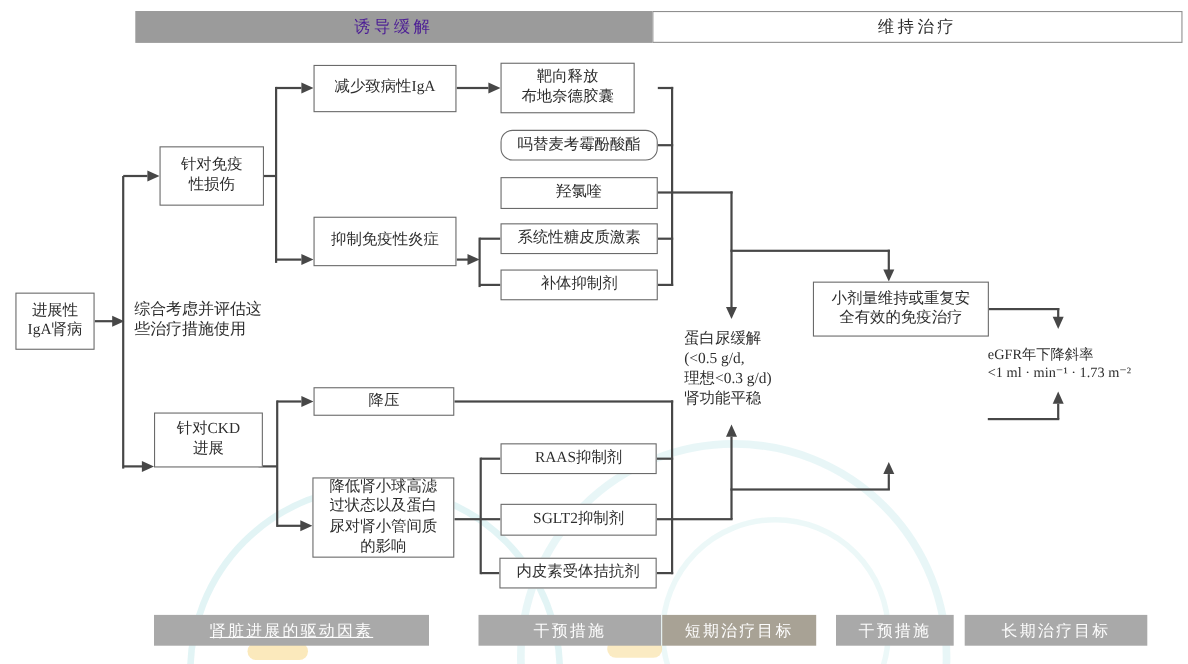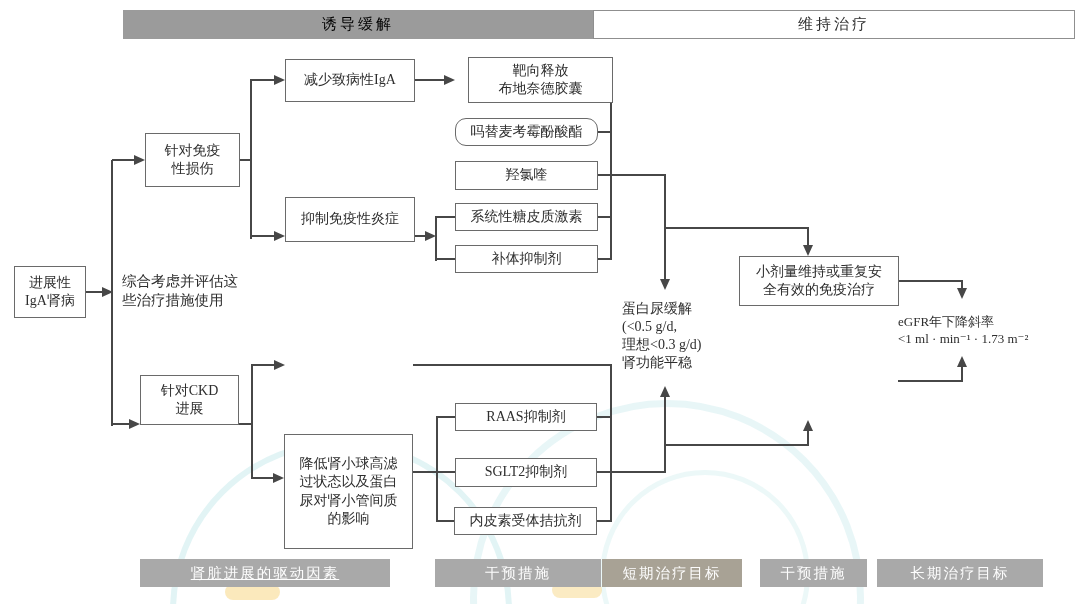--- a/index.html
+++ b/index.html
@@ -4,21 +4,21 @@
 <style>
   html,body{margin:0;padding:0;background:#fff;}
   #canvas{
     position:relative; width:1080px; height:604px; background:#ffffff;
     overflow:hidden;
     font-family:"Liberation Serif","DejaVu Serif",serif;
   }
   
   .hdr{position:absolute; top:10px; height:29px; display:flex; align-items:center;
        justify-content:center; font-size:15px; letter-spacing:3px; z-index:2; box-sizing:border-box;}
-  .hdr-gray{background:#9b9b9b; color:#000000;}
+  .hdr-gray{background:#9b9b9b; color:#4c1d95;}
   .hdr-white{background:#ffffff; border:1.5px solid #8f8f8f; color:#2e2e2e;}
   
   .box{position:absolute; background:#ffffff; border:1.5px solid #6a6a6a; box-sizing:border-box;
        display:flex; align-items:center; justify-content:center; text-align:center;
        font-size:14px; color:#2e2e2e; white-space:pre-line; line-height:1.3; z-index:2;}
   
   .note{position:absolute; font-size:14.5px; color:#2e2e2e; white-space:pre-line;
         line-height:1.28; z-index:2; text-align:left;}
   .note-sm{font-size:13px;}
   
@@ -56,37 +56,38 @@
   </div>
 
   <div class="box" style="left:14px; top:266px; width:72px; height:52px;">进展性
 IgA肾病</div>
   <div class="note" style="left:122px; top:272px;">综合考虑并评估这
 些治疗措施使用</div>
   <div class="box" style="left:145px; top:133px; width:95px; height:54px;">针对免疫
 性损伤</div>
   <div class="box" style="left:285px; top:59px; width:130px; height:43px;">减少致病性IgA</div>
   <div class="box" style="left:285px; top:197px; width:130px; height:45px;">抑制免疫性炎症</div>
-  <div class="box" style="left:468px; top:57px; width:145px; height:46px;">靶向释放
+  <div class="box" style="left:455px; top:57px; width:122px; height:46px;">靶向释放
 布地奈德胶囊</div>
   <div class="box" style="left:455px; top:118px; width:143px; height:28px;border-radius:11px;">吗替麦考霉酚酸酯</div>
   <div class="box" style="left:455px; top:161px; width:143px; height:29px;">羟氯喹</div>
   <div class="box" style="left:455px; top:203px; width:143px; height:28px;">系统性糖皮质激素</div>
   <div class="box" style="left:455px; top:245px; width:143px; height:28px;">补体抑制剂</div>
   <div class="note" style="left:622px; top:300px; font-size:14px;">蛋白尿缓解
 (&lt;0.5 g/d,
 理想&lt;0.3 g/d)
 肾功能平稳</div>
   <div class="box" style="left:739px; top:256px; width:160px; height:50px;">小剂量维持或重复安
 全有效的免疫治疗</div>
   <div class="note note-sm" style="left:898px; top:314px;">eGFR年下降斜率
 &lt;1 ml · min⁻¹ · 1.73 m⁻²</div>
   <div class="box" style="left:140px; top:375px; width:99px; height:50px;font-family:Liberation Serif, serif;">针对CKD
 进展</div>
-  <div class="box" style="left:284px; top:434px; width:129px; height:115px;">降低肾小球高滤
+  <div class="box" style="left:285px; top:352px; width:128px; height:26px;">降压</div>
+  <div class="box" style="left:284px; top:434px; width:129px; height:73px;">降低肾小球高滤
 过状态以及蛋白
 尿对肾小管间质
 的影响</div>
   <div class="box" style="left:455px; top:403px; width:142px; height:28px;">RAAS抑制剂</div>
   <div class="box" style="left:455px; top:458px; width:142px; height:29px;">SGLT2抑制剂</div>
   <div class="box" style="left:454px; top:507px; width:143px; height:28px;">内皮素受体拮抗剂</div>
 
   <div class="hl" style="left:86px; top:291px; width:17px;"></div>
   <div class="ar" style="left:102px; top:287px;"></div>
   <div class="vl" style="left:111px; top:160px; height:266px;"></div>

